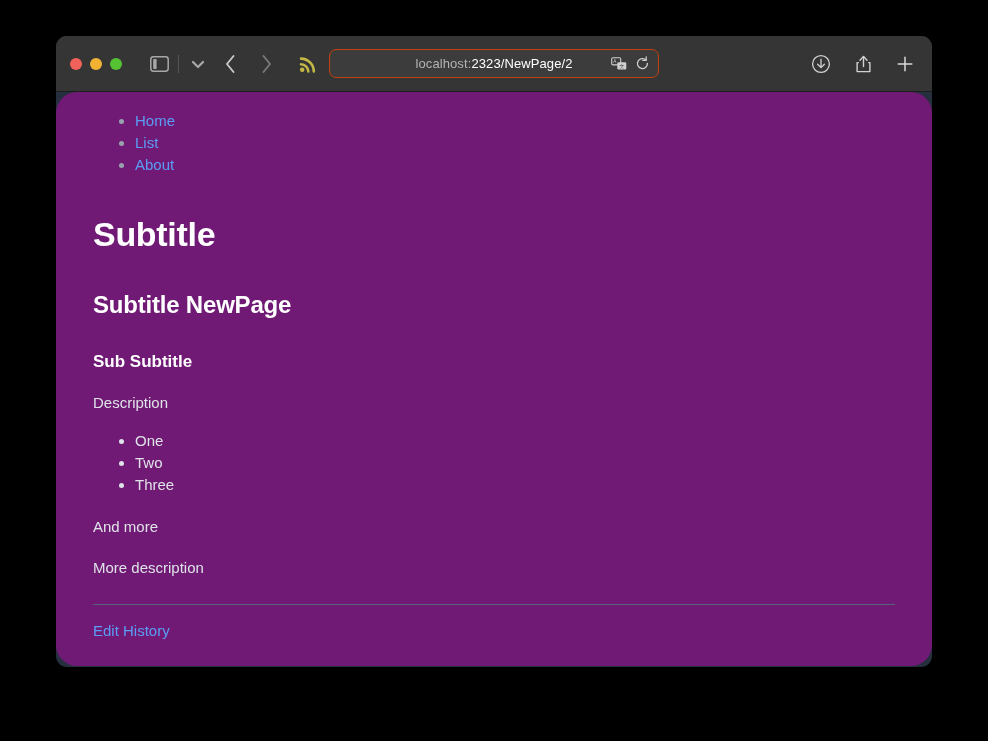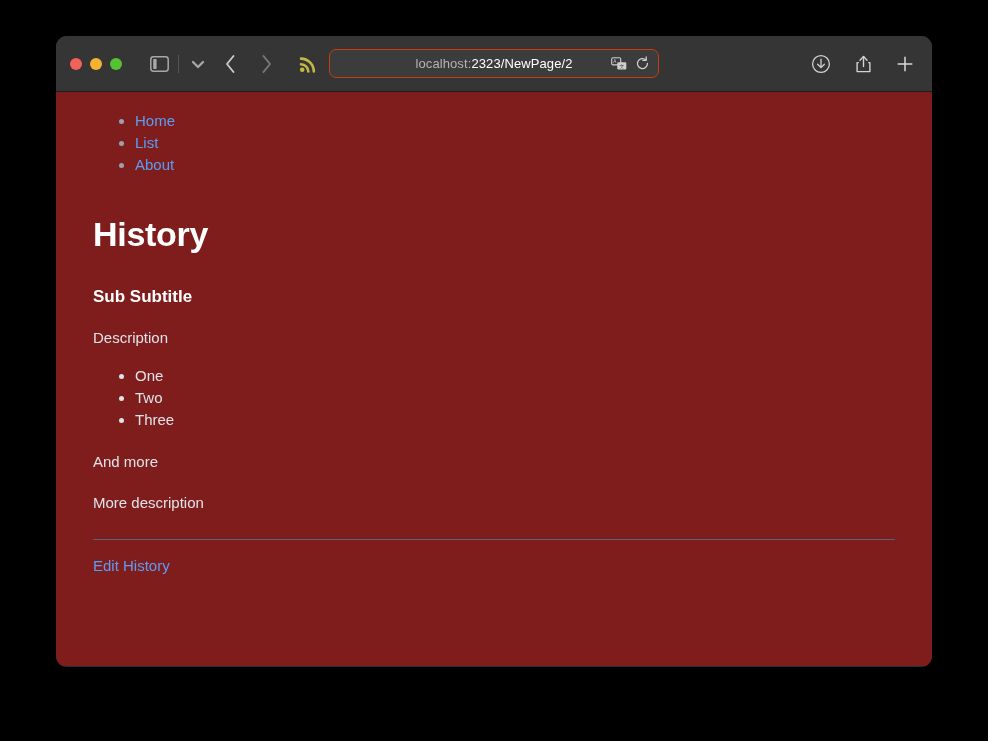--- a/index.html
+++ b/index.html
@@ -116,24 +116,25 @@
   .shield-wrap {
     position: absolute;
     left: 424px;
     top: 0; bottom: 0;
     display: flex; align-items: center;
   }
 
   
   #page {
     height: calc(631px - 57px);
-    background: #7f1d1d;
+    background: #701a75;
     padding: 18px 0 7px 0;
     overflow: hidden;
     position: relative;
+    border-radius: 21px;
   }
   #content {
     margin-left: 37px;
     width: 802px;
     color: #e7e9ec;
   }
 
   ul.navlist {
     list-style: disc;
     margin: 0 0 0 42px;
@@ -343,21 +344,22 @@
           <a href="#">Home</a>
         </li>
         <li>
           <a href="#">List</a>
         </li>
         <li>
           <a href="#">About</a>
         </li>
       </ul>
 
-      <h1 class="page-title">History</h1>
+      <h1 class="page-title">Subtitle</h1>
+      <h2 class="page-sub">Subtitle NewPage</h2>
       <h3 class="page-subsub">Sub Subtitle</h3>
 
       <p class="para">Description</p>
 
       <ul class="bullets">
         <li>One</li>
         <li>Two</li>
         <li>Three</li>
       </ul>
 

